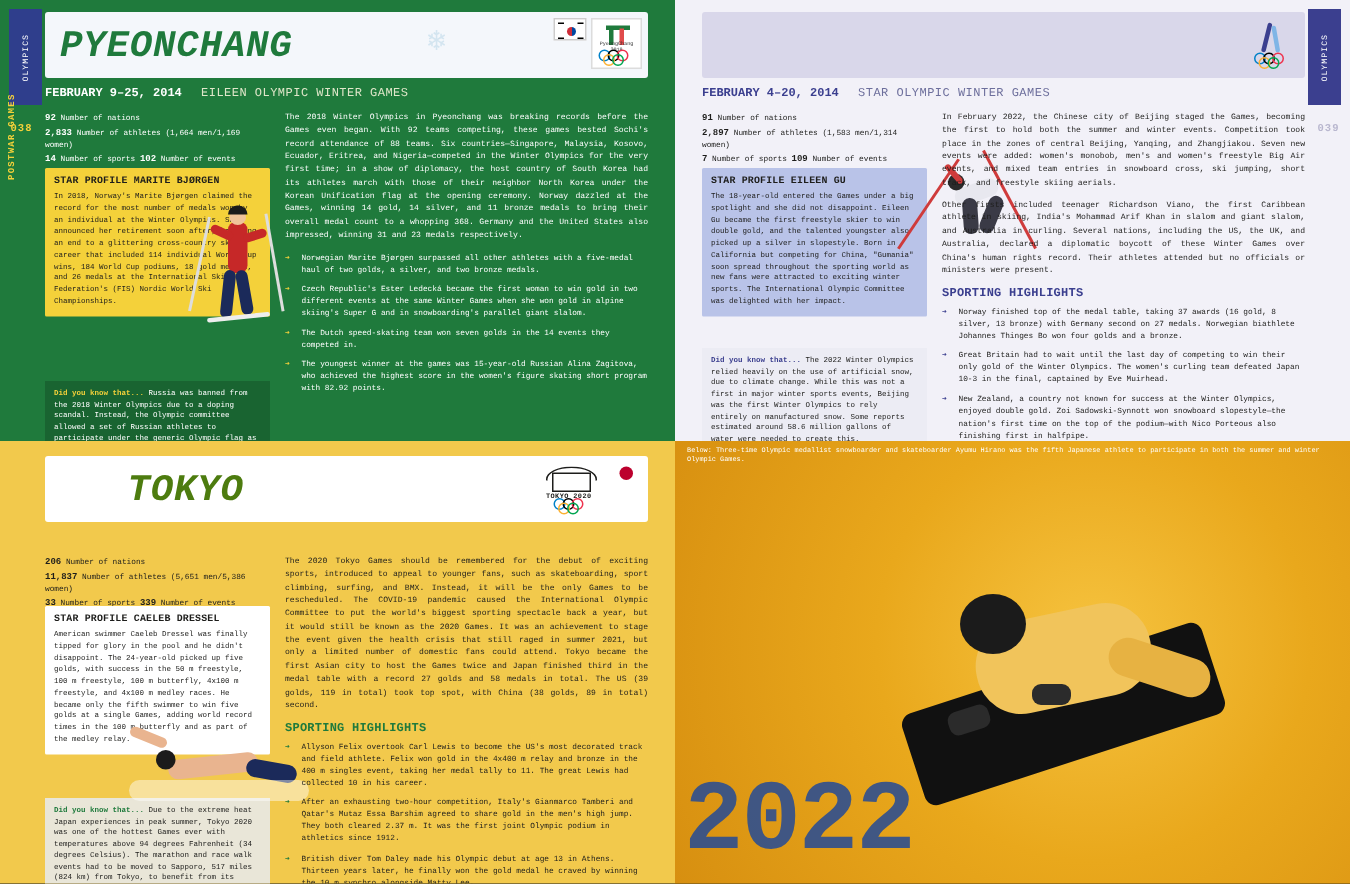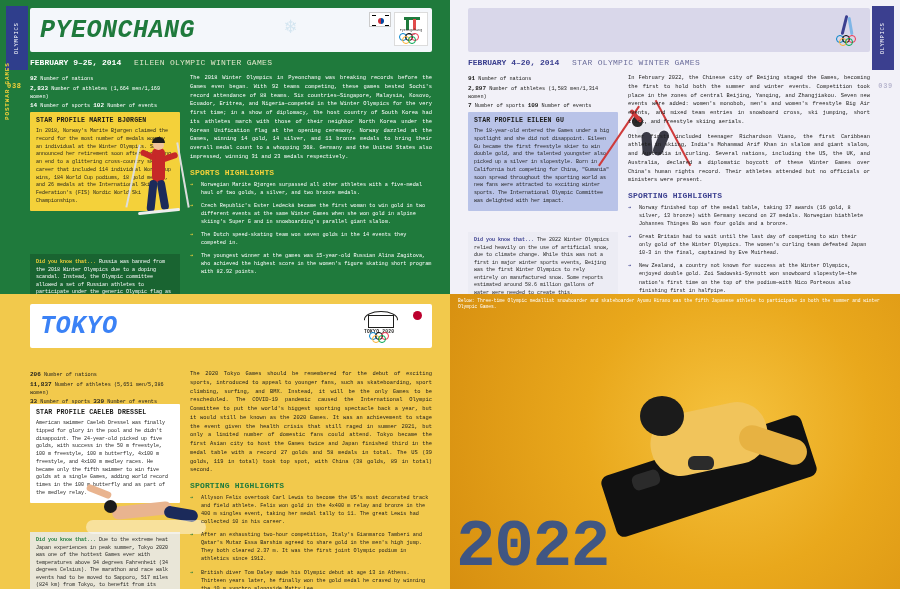--- a/index.html
+++ b/index.html
@@ -40,21 +40,21 @@
     background: linear-gradient(#ffffff, #ffffff);
     border-radius: 2px;
   }
   #p1 .head-band { background: #f4f7fb; }
   .evt-title {
     position: absolute; left: 10px; top: 8px;
     font-size: 25px; font-weight: bold; font-style: italic; letter-spacing: .02em;
     color: #1f7a3c;
   }
   #p2 .evt-title { color: #3b3f8f; }
-  #p3 .evt-title { color: #3b82f6; }
+  #p3 .evt-title { color: #4d7c0f; margin-left: 45px; }
   .date-row {
     position: absolute; top: 50px; left: 0;
     font-size: 8px; font-weight: bold; color: #fff;
   }
   .date-row .sub { font-weight: normal; color: #dfe6c9; margin-left: 8px; letter-spacing: .04em; }
   #p3 .date-row { color: #1d1d1b; }
   #p3 .date-row .sub { color: #4a4a45; }
 
   .stats { position: absolute; top: 66px; left: 0; width: 150px; font-size: 5.2px; color: #fff; line-height: 1.5; }
   #p3 .stats { color: #1d1d1b; }
@@ -226,21 +226,20 @@
         <div style="position:absolute;left:33px;top:56px;width:8px;height:30px;background:#1b2a5a;border-radius:4px;transform:rotate(-10deg);"></div>
         <div style="position:absolute;left:14px;top:28px;width:16px;height:6px;background:#c62828;border-radius:3px;transform:rotate(25deg);"></div>
         <div style="position:absolute;left:36px;top:30px;width:16px;height:6px;background:#c62828;border-radius:3px;transform:rotate(-18deg);"></div>
         <div style="position:absolute;left:6px;top:20px;width:1.5px;height:64px;background:#ddd;transform:rotate(12deg);"></div>
         <div style="position:absolute;left:56px;top:18px;width:1.5px;height:66px;background:#ddd;transform:rotate(-10deg);"></div>
         <div style="position:absolute;left:12px;top:86px;width:42px;height:3px;background:#eee;border-radius:2px;transform:rotate(-6deg);"></div>
       </div>
 
       <div class="body-col">
         <p>The 2018 Winter Olympics in Pyeonchang was breaking records before the Games even began. With 92 teams competing, these games bested Sochi's record attendance of 88 teams. Six countries—Singapore, Malaysia, Kosovo, Ecuador, Eritrea, and Nigeria—competed in the Winter Olympics for the very first time; in a show of diplomacy, the host country of South Korea had its athletes march with those of their neighbor North Korea under the Korean Unification flag at the opening ceremony. Norway dazzled at the Games, winning 14 gold, 14 silver, and 11 bronze medals to bring their overall medal count to a whopping 368. Germany and the United States also impressed, winning 31 and 23 medals respectively.</p>
-        <div class="sh-title">SPORTS HIGHLIGHTS</div>
         <ul class="bullets">
           <li>Norwegian Marite Bjørgen surpassed all other athletes with a five-medal haul of two golds, a silver, and two bronze medals.</li>
           <li>Czech Republic's Ester Ledecká became the first woman to win gold in two different events at the same Winter Games when she won gold in alpine skiing's Super G and in snowboarding's parallel giant slalom.</li>
           <li>The Dutch speed-skating team won seven golds in the 14 events they competed in.</li>
           <li>The youngest winner at the games was 15-year-old Russian Alina Zagitova, who achieved the highest score in the women's figure skating short program with 82.92 points.</li>
         </ul>
       </div>
     </div>
   </div>
 

